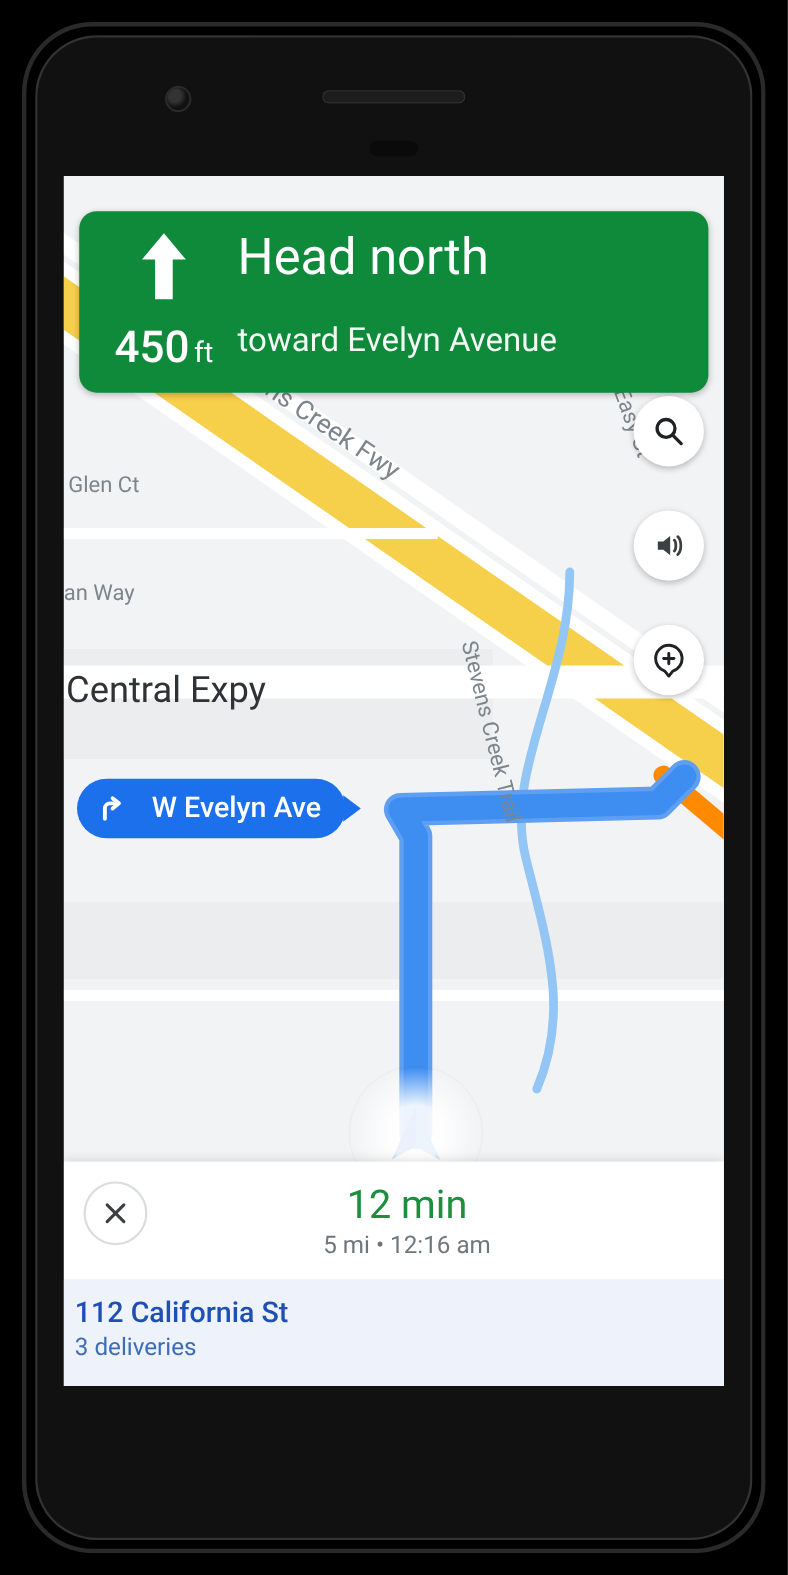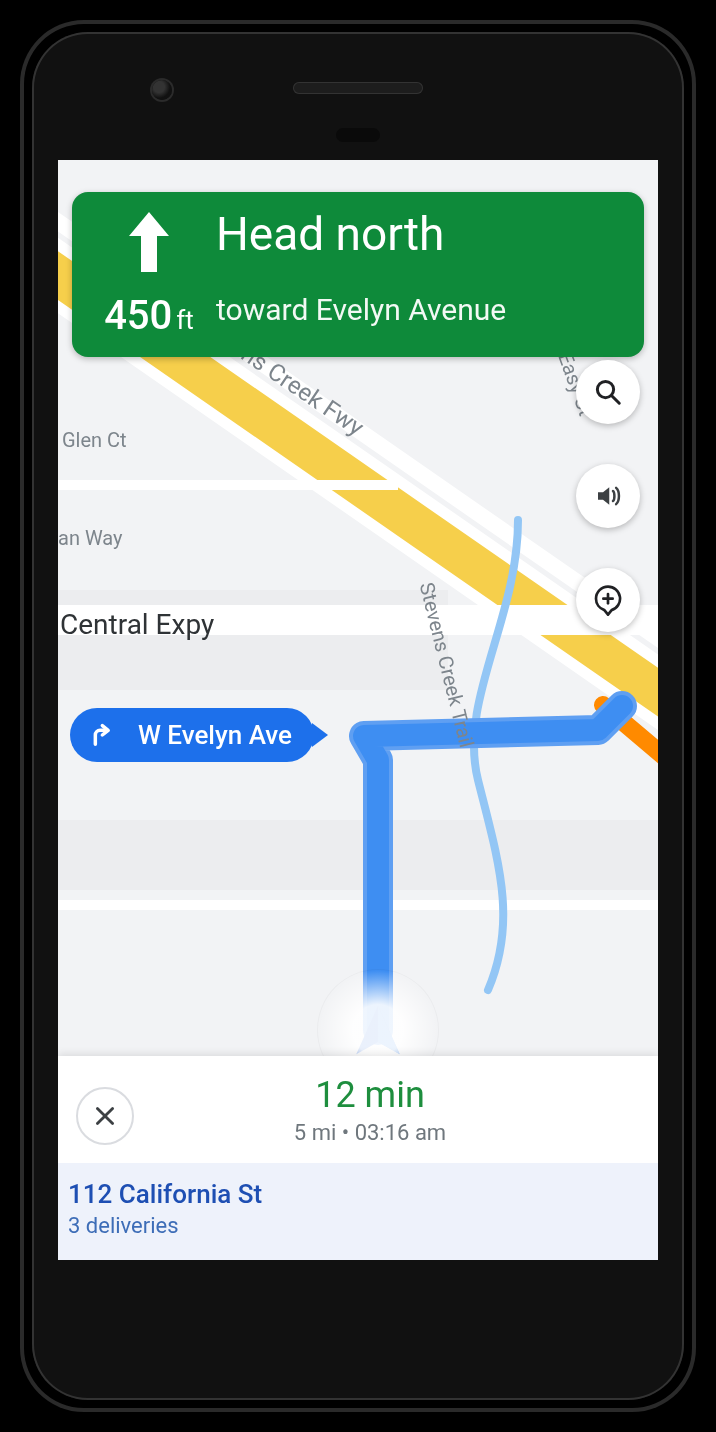--- a/index.html
+++ b/index.html
@@ -87,37 +87,37 @@
     position: absolute; left: 260px; top: 810px; width: 120px; height: 120px;
     display: flex; align-items: center; justify-content: center;
   }
   .puck .halo { position: absolute; inset: 0; background: radial-gradient(circle, rgba(255,255,255,0.9) 30%, rgba(255,255,255,0.0) 70%); border-radius: 50%; box-shadow: 0 0 0 1px rgba(0,0,0,0.03); }
 
   
   .bottom {
     position: absolute; left: 0; right: 0; bottom: 0; background: #fff;
     box-shadow: 0 -2px 8px rgba(0,0,0,0.1);
   }
-  .bot-main { display: flex; align-items: flex-end; padding: 18px 22px 18px 18px; }
+  .bot-main { display: flex; align-items: flex-start; padding: 18px 22px 18px 18px; }
   .close-btn {
     width: 58px; height: 58px; border-radius: 50%; border: 2px solid #dadce0; background: #fff;
     display: flex; align-items: center; justify-content: center; margin-right: 28px;
   }
   .bot-center { display: flex; flex-direction: column; align-items: center; flex: 1; }
   .eta { color: #1e8e3e; font-size: 36px; font-weight: 400; }
   .subline { color: #6f777d; font-size: 22px; margin-top: 4px; }
   .delivery-bar {
     background: #eef2fb; text-align: left; padding: 16px 10px 22px;
   }
   .dest { color: #1e4fb3; font-size: 26px; font-weight: 500; }
   .deliv-sub { color: #3d6db7; font-size: 22px; margin-top: 4px; }
 
   
   .map-label { position: absolute; color: #7d858c; font-size: 20px; white-space: nowrap; }
-  .road-lg { color: #6a7076; font-size: 28px; font-weight: 400; }
+  .road-lg { color: #6a7076; font-size: 33px; font-weight: 400; }
 </style>
 </head>
 <body>
 
 <div class="phone-outer">
   <div class="phone-inner">
     <div class="camera"></div>
     <div class="speaker-slot"></div>
     <div class="pill"></div>
 
@@ -220,21 +220,21 @@
       <div class="bottom">
         <div class="bot-main">
           <div class="close-btn">
             <svg width="26" height="26" viewBox="0 0 24 24">
               <line x1="5" y1="5" x2="19" y2="19" stroke="#3c4043" stroke-width="2.6" stroke-linecap="round"></line>
               <line x1="19" y1="5" x2="5" y2="19" stroke="#3c4043" stroke-width="2.6" stroke-linecap="round"></line>
             </svg>
           </div>
           <div class="bot-center">
             <div class="eta">12 min</div>
-            <div class="subline">5 mi • 03:16 am</div>
+            <div class="subline">5 mi • 12:16 am</div>
           </div>
           <div style="width:58px"></div>
         </div>
         <div class="delivery-bar">
           <div class="dest">112 California St</div>
           <div class="deliv-sub">3 deliveries</div>
         </div>
       </div>
 
     </div>

